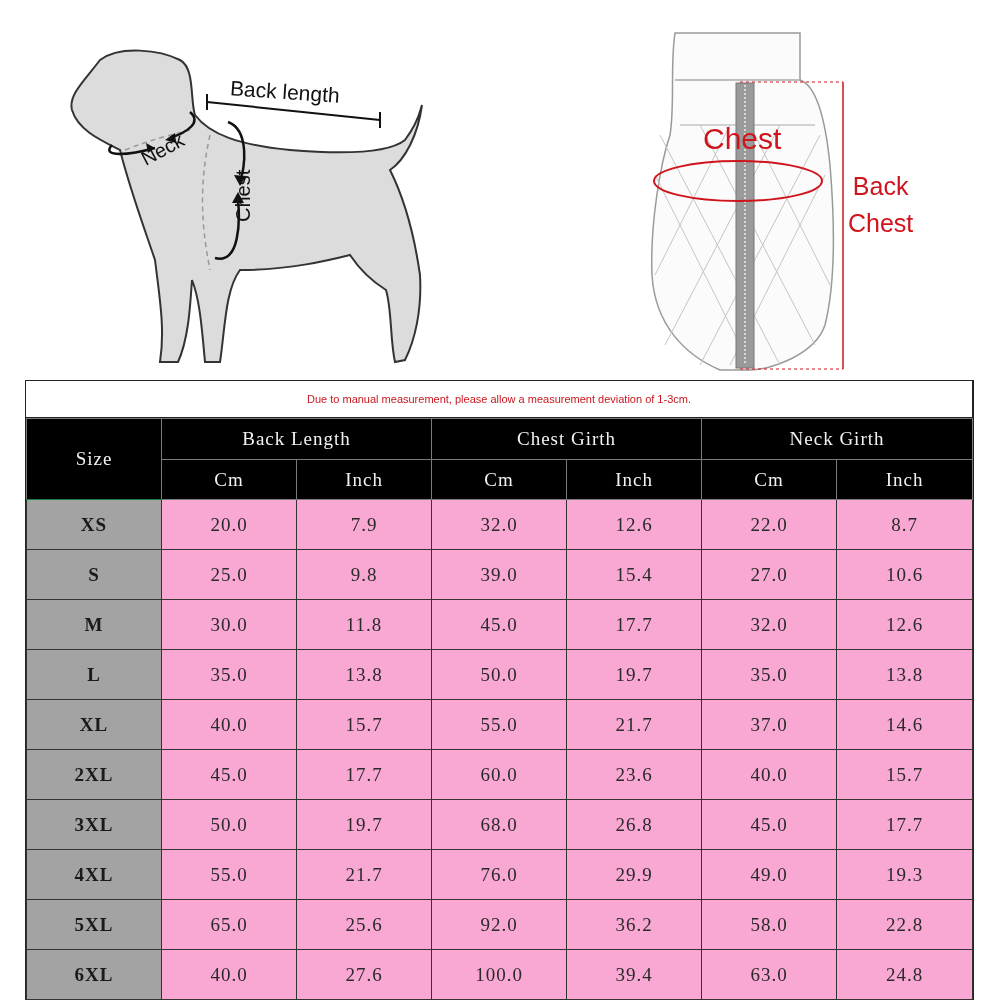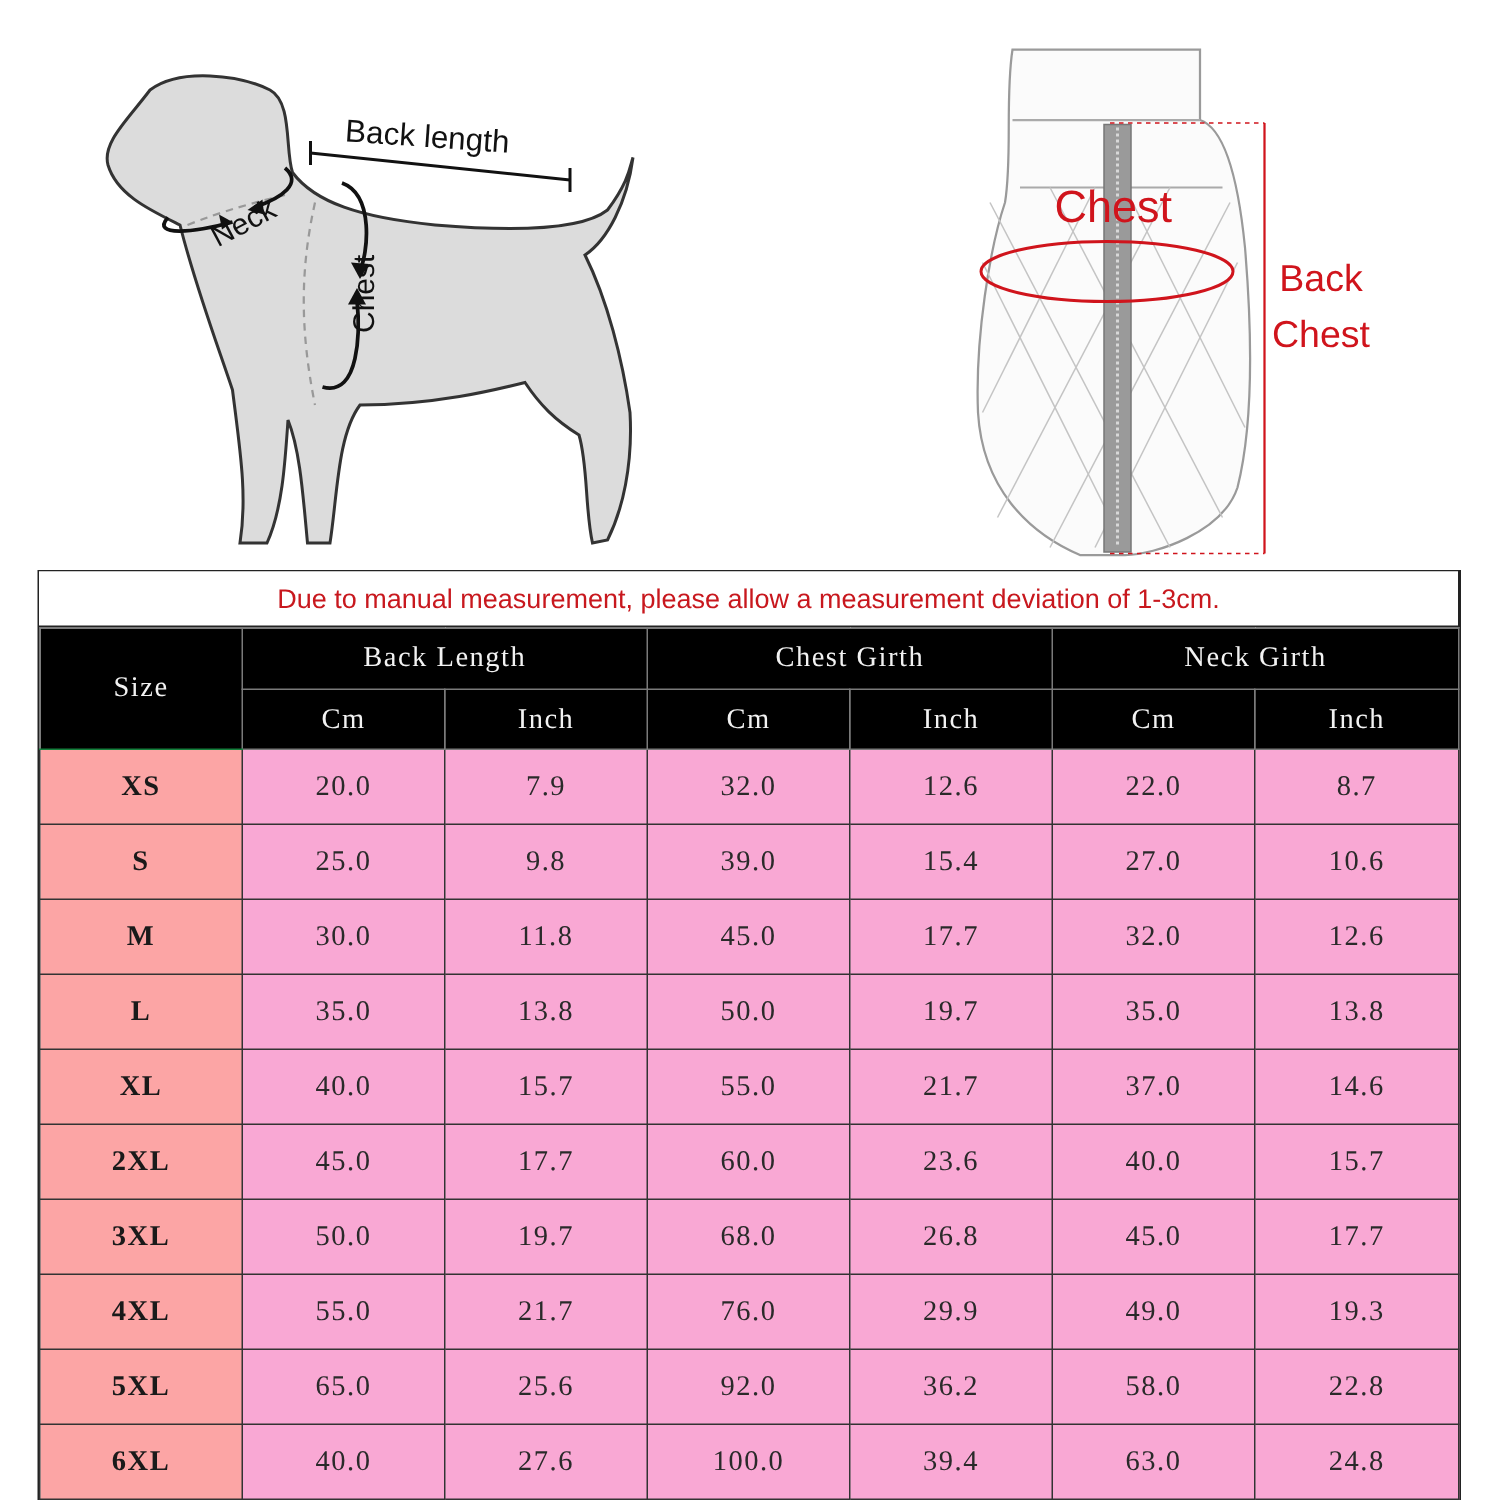--- a/index.html
+++ b/index.html
@@ -10,30 +10,30 @@
   .diagram-left { position: absolute; left: 60px; top: 40px; width: 380px; height: 330px; }
   .diagram-right { position: absolute; left: 640px; top: 25px; width: 340px; height: 350px; }
   .lbl { position: absolute; font-family: "Liberation Sans", sans-serif; white-space: nowrap; }
   .dog-back-label { left: 230px; top: 80px; font-size: 21px; color: #111; transform: rotate(4deg); }
   .dog-neck-label { left: 140px; top: 138px; font-size: 20px; color: #111; transform: rotate(-28deg); }
   .dog-chest-label { left: 232px; top: 180px; font-size: 20px; color: #111; transform: rotate(-90deg); transform-origin: left top; top: 222px; }
   .vest-chest-label { left: 703px; top: 122px; font-size: 30px; color: #d0141c; }
   .vest-back-label { left: 848px; top: 144px; font-size: 25px; color: #d0141c; line-height: 37px; text-align: center; margin-top: 24px; }
 
   .table-wrap { position: absolute; left: 25px; top: 380px; width: 946px; border: 1px solid #222; border-right: 2px solid #222; }
-  .notice { height: 36px; line-height: 36px; text-align: center; color: #c8181e; font-size: 18px; background: #fff; border-bottom: 1px solid #222; }
+  .notice { height: 36px; line-height: 36px; text-align: center; color: #c8181e; font-size: 11px; background: #fff; border-bottom: 1px solid #222; }
   table { border-collapse: collapse; width: 946px; table-layout: fixed; }
   col.c0 { width: 135px; } col.c1 { width: 135px; } col.c2 { width: 135px; } col.c3 { width: 135px; }
   col.c4 { width: 135px; } col.c5 { width: 135px; } col.c6 { width: 136px; }
   th { background: #000; color: #f2f2f2; font-family: "Liberation Serif", serif; font-weight: normal; font-size: 19px; letter-spacing: 1px; border: 1px solid #7a7a7a; }
   th.grp { height: 38px; }
   th.unit { height: 37px; }
   th.size-head { border-bottom: 1px solid #15803d; }
   td { height: 47px; text-align: center; font-family: "Liberation Serif", serif; font-size: 19px; color: #2a2a2a; border: 1px solid #333; letter-spacing: 1px; }
-  td.size { background: #fca5a5; font-weight: bold; color: #1a1a1a; }
+  td.size { background: #a3a3a3; font-weight: bold; color: #1a1a1a; }
   td.cm { background: #f9a8d4; }
   td.inch { background: #f9a8d4; }
 </style>
 </head>
 <body>
 
 <div>
   <svg class="diagram-left" viewBox="0 0 380 330" width="380" height="330">
     <path d="M40,20 C60,5 100,10 120,20 C135,28 130,60 135,75 C150,95 180,105 230,110 C290,115 330,112 345,100 C360,80 360,70 362,65 C358,95 345,120 330,130 C345,160 355,200 360,235 C362,270 355,300 345,320 L335,322 C330,300 332,270 326,250 C310,240 300,230 290,215 C270,220 230,230 180,230 C165,250 165,290 160,322 L145,322 C142,290 140,260 132,240 C130,270 128,300 118,322 L100,322 C105,290 100,260 95,220 C85,190 70,150 60,110 C40,100 18,90 12,70 C8,55 25,40 40,20 Z" fill="#dcdcdc" stroke="#333" stroke-width="2"></path>
     <path d="M65,110 C90,100 110,95 130,90" stroke="#999" stroke-width="1.5" fill="none" stroke-dasharray="5,4"></path>

